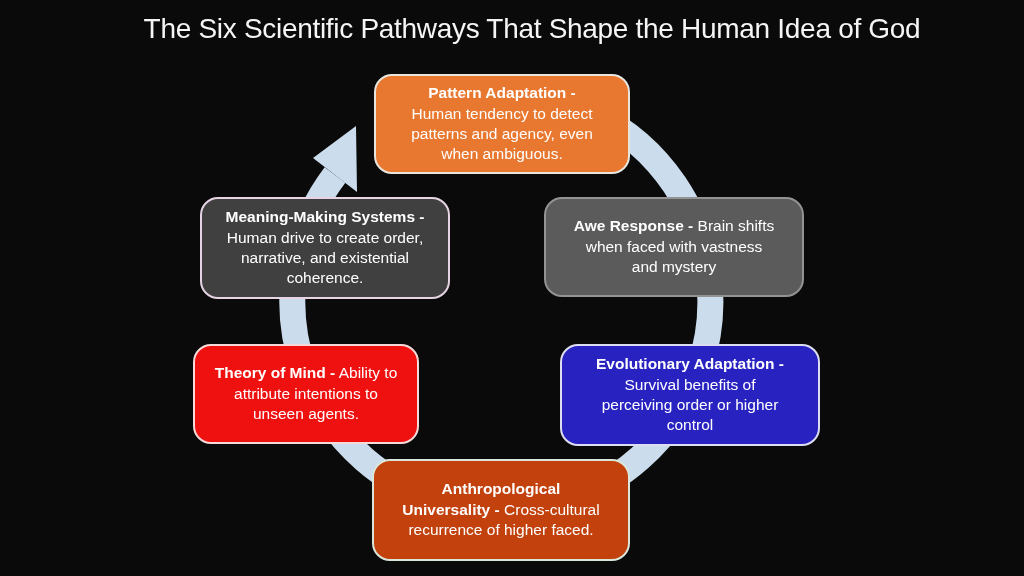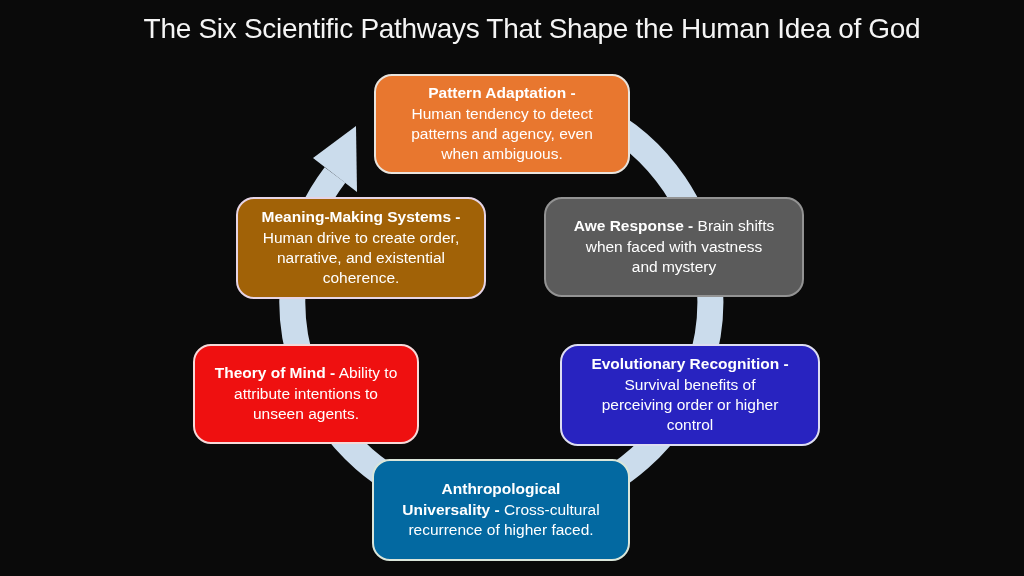--- a/index.html
+++ b/index.html
@@ -73,38 +73,38 @@
 when ambiguous.</span></div>
   </div>
 
   <div class="box box-1" style="background-color: rgb(91, 91, 91); border-color: rgb(147, 147, 147);">
     <div class="box-text"><span class="box-title">Awe Response -</span><span class="box-body"> Brain shifts
 when faced with vastness
 and mystery</span></div>
   </div>
 
   <div class="box box-2" style="background-color: rgb(40, 35, 192); border-color: rgb(221, 221, 241);">
-    <div class="box-text"><span class="box-title">Evolutionary Recognition -</span><span class="box-body">
+    <div class="box-text"><span class="box-title">Evolutionary Adaptation -</span><span class="box-body">
 Survival benefits of
 perceiving order or higher
 control</span></div>
   </div>
 
-  <div class="box box-3" style="background-color: #0369a1; border-color: rgb(218, 230, 218);">
+  <div class="box box-3" style="background-color: #c2410c; border-color: rgb(218, 230, 218);">
     <div class="box-text"><span class="box-title">Anthropological
 Universality -</span><span class="box-body"> Cross-cultural
 recurrence of higher faced.</span></div>
   </div>
 
   <div class="box box-4" style="background-color: rgb(239, 16, 16); border-color: rgb(246, 217, 217);">
     <div class="box-text"><span class="box-title">Theory of Mind -</span><span class="box-body"> Ability to
 attribute intentions to
 unseen agents.</span></div>
   </div>
 
-  <div class="box box-5" style="background-color: #a16207; border-color: rgb(230, 212, 229); margin-left: 36px;">
+  <div class="box box-5" style="background-color: #404040; border-color: rgb(230, 212, 229);">
     <div class="box-text"><span class="box-title">Meaning-Making Systems -</span><span class="box-body">
 Human drive to create order,
 narrative, and existential
 coherence.</span></div>
   </div>
 
 </div>
 
 </body></html>

